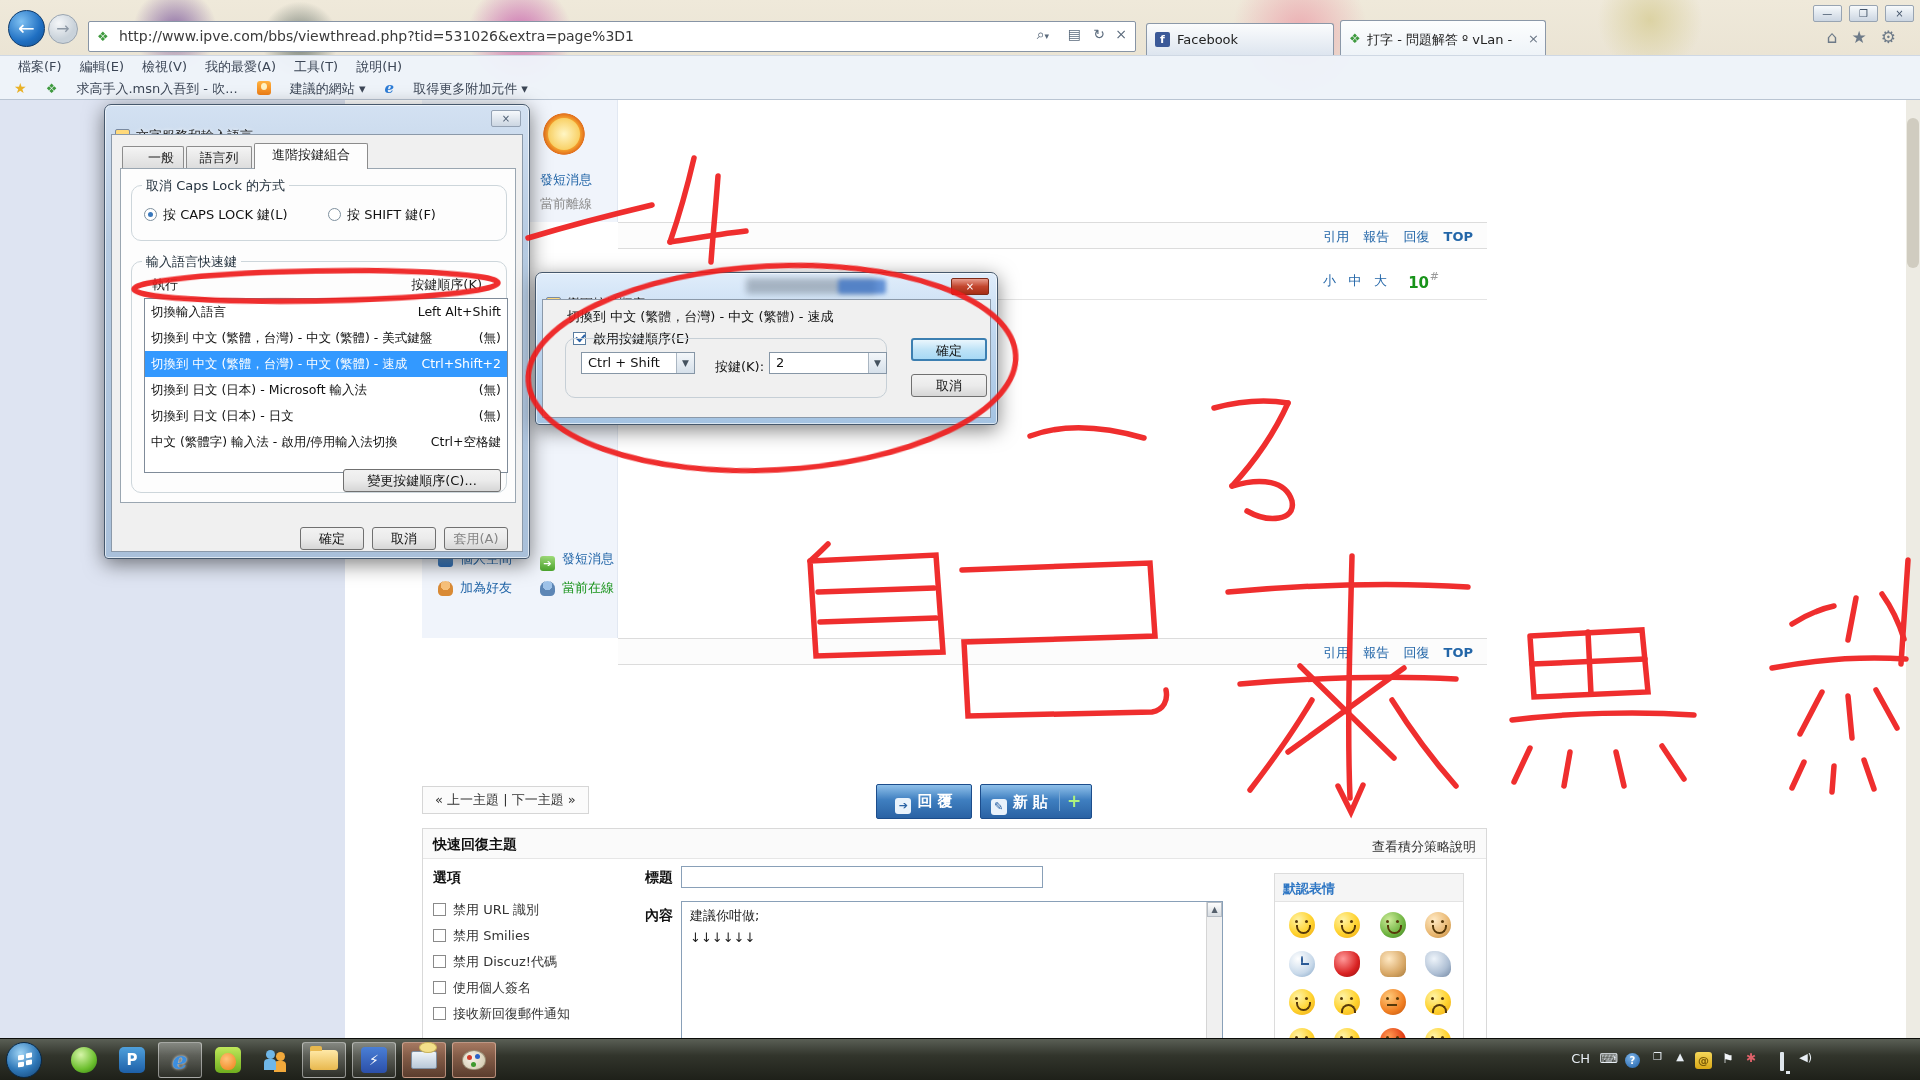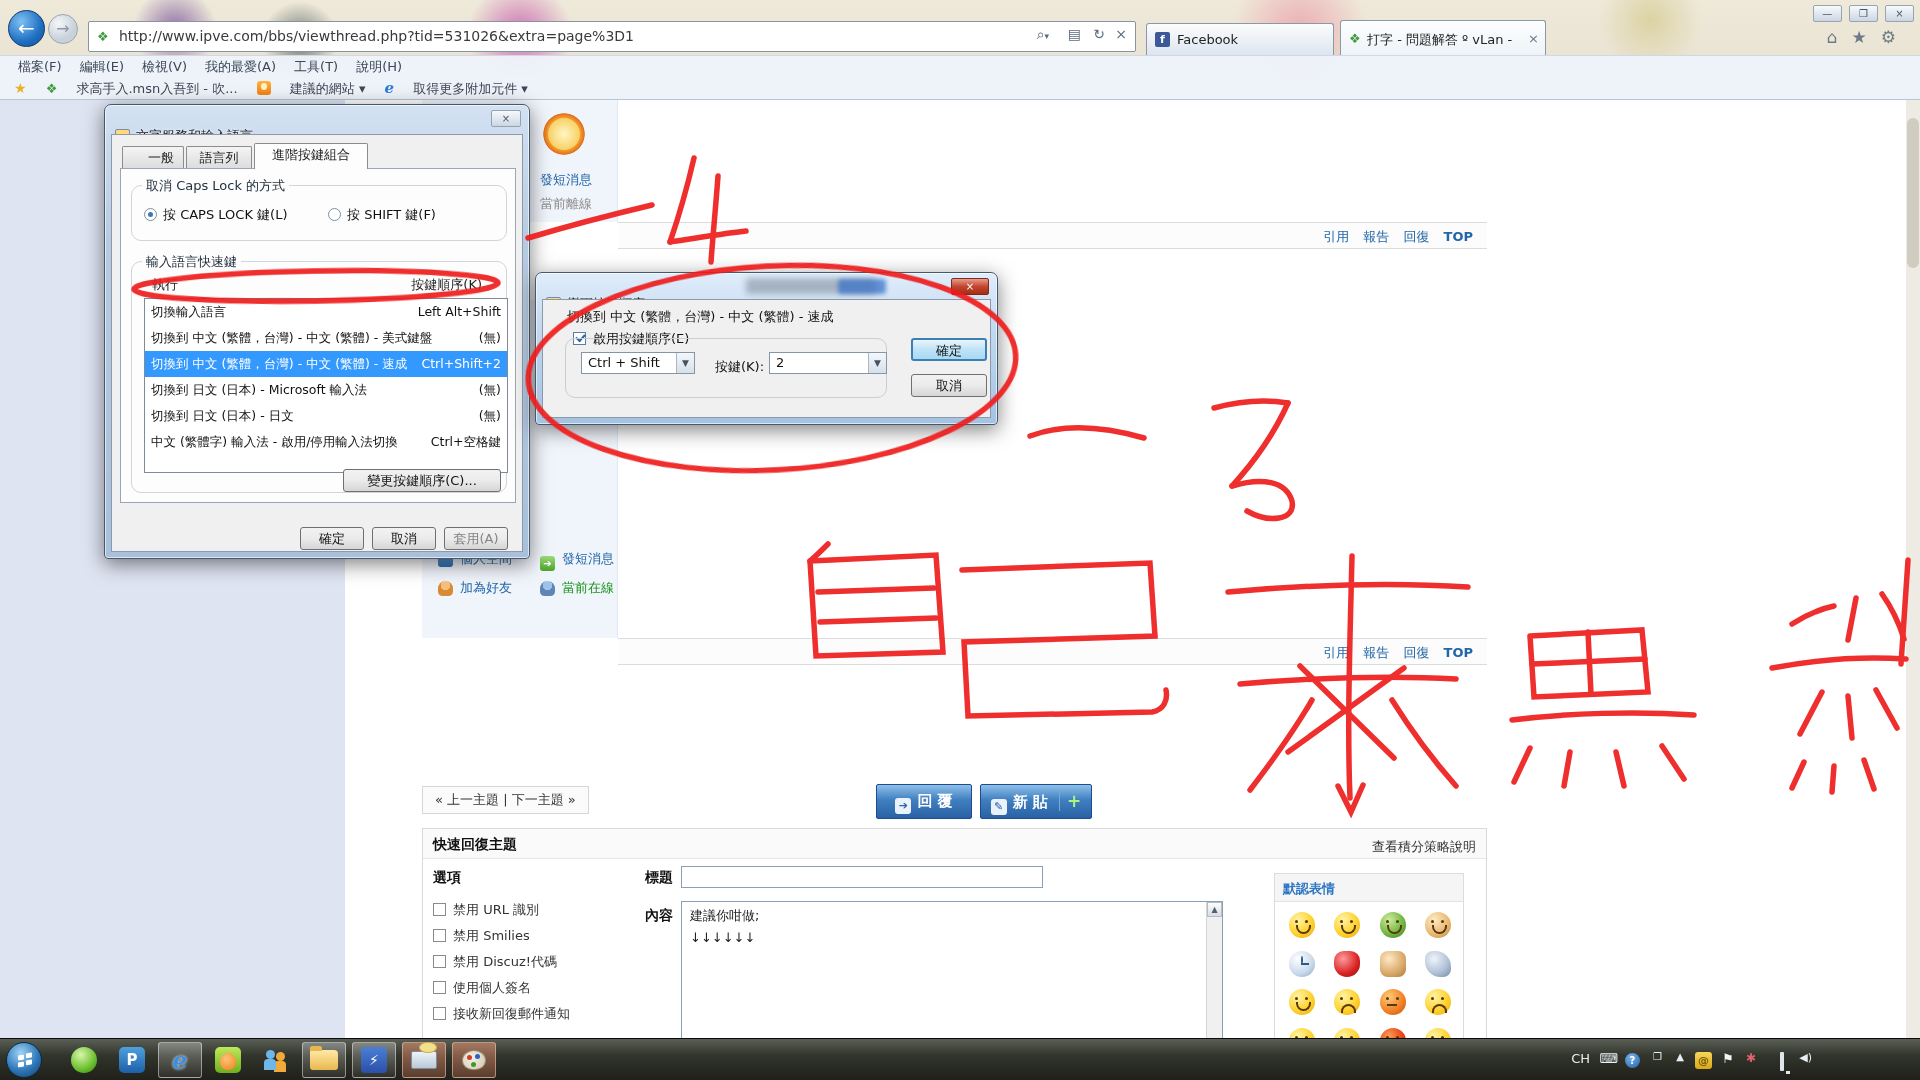--- a/index.html
+++ b/index.html
@@ -235,20 +235,29 @@
   <span class="abs" style="left:540px;top:95px;font-size:13px;color:#8a8a8a;">當前離線</span>
   <div class="post-foot" style="top:122px;">
     <span class="links">
       <a>引用</a>
       <a>報告</a>
       <a>回復</a>
       <a class="top">TOP</a>
     </span>
   </div>
 
+  <div class="abs" style="left:618px;top:152px;width:869px;height:48px;border-bottom:1px solid #e4e4e4;">
+    <span class="abs" style="right:100px;top:20px;font-size:14px;">
+      <a class="blue-link">小</a>
+      <a class="blue-link" style="margin-left:8px;">中</a>
+      <a class="blue-link" style="margin-left:8px;">大</a>
+    </span>
+    <span class="abs" style="right:58px;top:22px;color:#18931a;font-weight:bold;font-size:15px;">10</span>
+    <span class="abs" style="right:48px;top:18px;color:#999;font-size:11px;">#</span>
+  </div>
 
   <div class="poster-col" style="top:200px;height:338px;"></div>
   <span class="abs" style="left:438px;top:449px;"><span class="p2-icon icon-home"></span></span>
   <a class="blue-link abs" style="left:460px;top:450px;">個人空間</a>
   <span class="abs" style="left:540px;top:449px;"><span class="p2-icon icon-arrow">➔</span></span>
   <a class="blue-link abs" style="left:562px;top:450px;">發短消息</a>
   <span class="abs" style="left:438px;top:478px;"><span class="p2-icon icon-person add"></span></span>
   <a class="blue-link abs" style="left:460px;top:479px;">加為好友</a>
   <span class="abs" style="left:540px;top:478px;"><span class="p2-icon icon-person"></span></span>
   <span class="abs" style="left:562px;top:479px;font-size:13px;color:#18931a;">當前在線</span>

